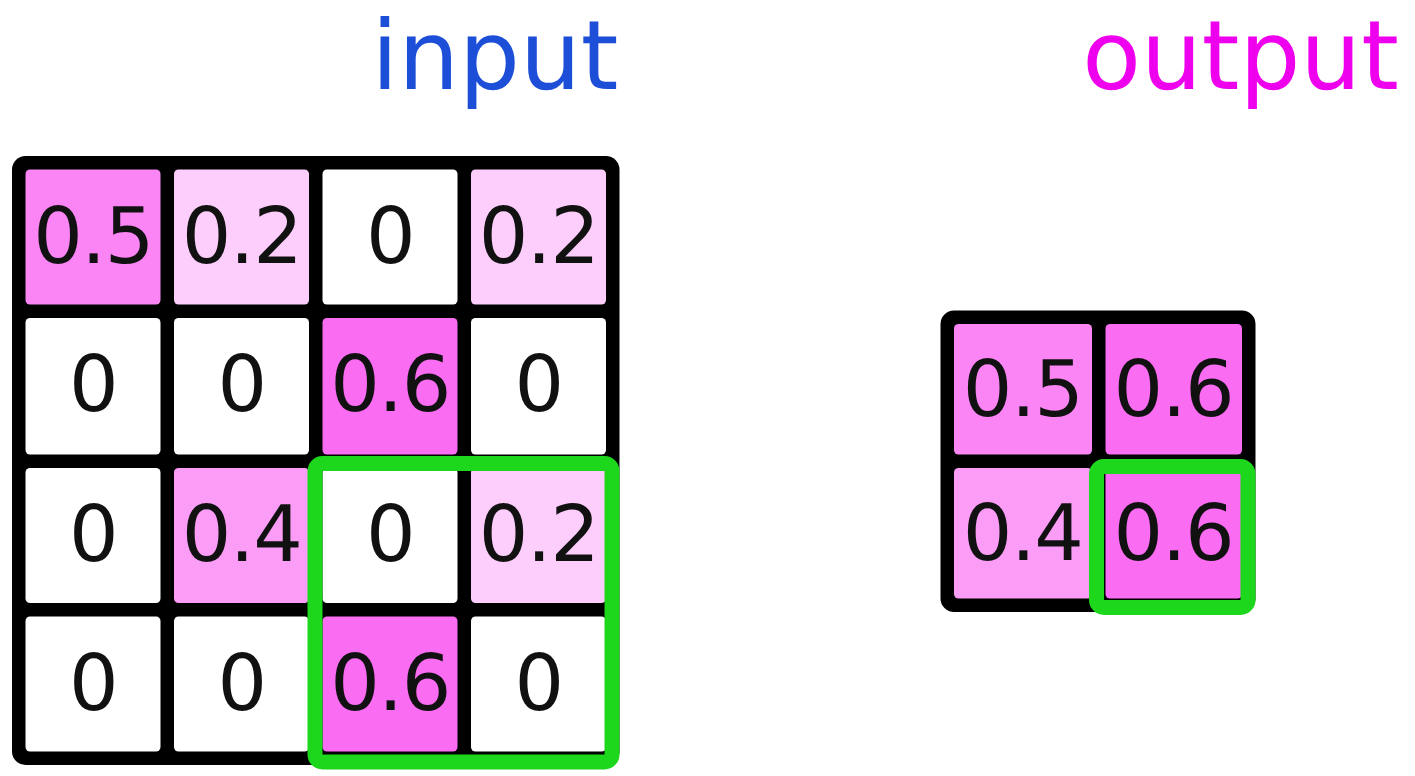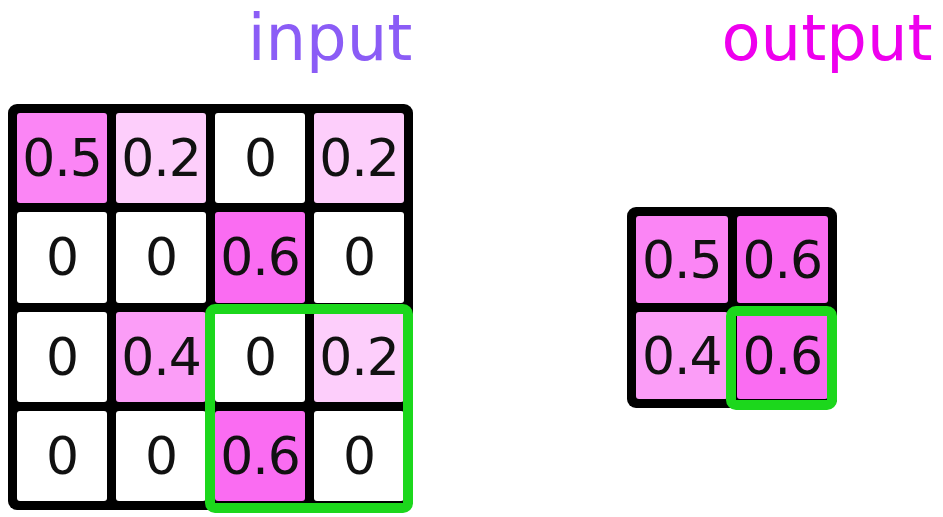--- a/index.html
+++ b/index.html
@@ -68,21 +68,21 @@
     pointer-events: none;
   }
   .hl-input  { left: 205px; top: 304px; width: 208px; height: 209px; }
   .hl-output { left: 726px; top: 306px; width: 111px; height: 104px; }
 </style>
 </head>
 <body>
 
 <div class="stage">
 
-  <div class="title input-title" style="color: #8b5cf6;">input</div>
+  <div class="title input-title" style="color: #1d4ed8;">input</div>
 
   <div class="title output-title" style="color: rgb(238, 0, 238);">output</div>
 
   <div class="grid input-grid" id="input-grid" style="background: rgb(0, 0, 0);">
       <div class="cell" style="background: rgb(251, 133, 245); color: rgb(17, 17, 17);">0.5</div>
       <div class="cell" style="background: rgb(253, 206, 251); color: rgb(17, 17, 17);">0.2</div>
       <div class="cell" style="background: rgb(255, 255, 255); color: rgb(17, 17, 17);">0</div>
       <div class="cell" style="background: rgb(253, 206, 251); color: rgb(17, 17, 17);">0.2</div>
       <div class="cell" style="background: rgb(255, 255, 255); color: rgb(17, 17, 17);">0</div>
       <div class="cell" style="background: rgb(255, 255, 255); color: rgb(17, 17, 17);">0</div>

